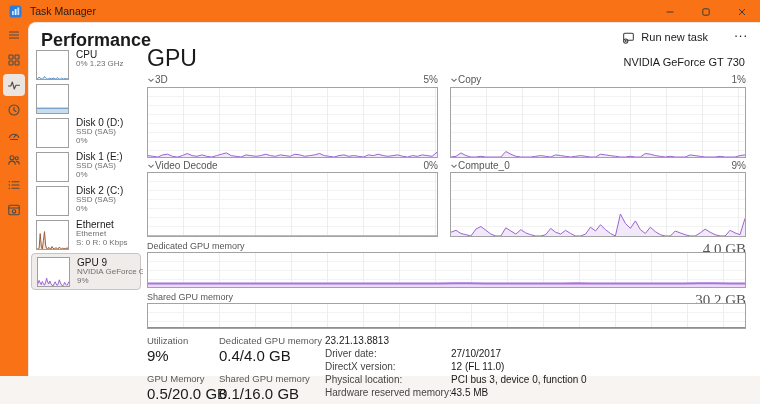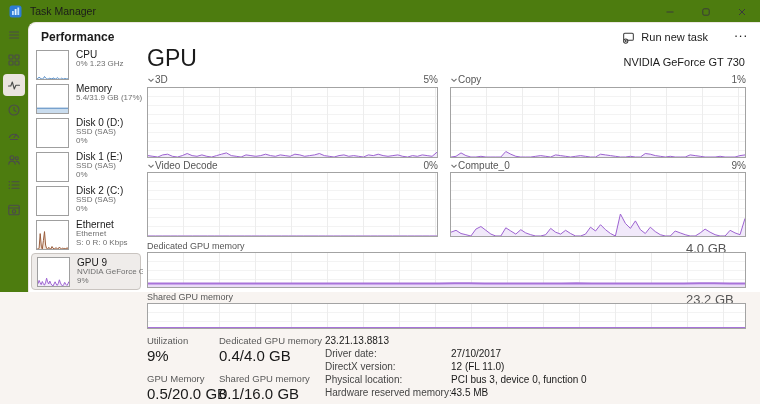--- a/index.html
+++ b/index.html
@@ -1,39 +1,39 @@
 <!DOCTYPE html>
 <html><head>
 <meta charset="utf-8">
 <style>
   * { margin:0; padding:0; box-sizing:border-box; }
   html,body { width:760px; height:404px; overflow:hidden; }
   body { font-family:"Liberation Sans","DejaVu Sans",sans-serif; background:#f8f4f1; color:#1b1b1b; }
-  #app { position:relative; width:760px; height:292px; background:#4d7c0f; }
+  #app { position:relative; width:760px; height:376px; background:#f97316; }
 
   
   .titlebar { position:absolute; left:0; top:0; right:0; height:22px; }
   .app-icon { position:absolute; left:9px; top:5px; width:13px; height:13px; }
   .titlebar-title { position:absolute; left:30px; top:5px; font-size:10.5px; color:#1b1b1b; }
   .win-controls { position:absolute; right:0; top:0; height:24px; display:flex; }
   .win-btn { width:36px; height:24px; display:flex; align-items:center; justify-content:center; }
   .win-btn svg { stroke:#3a3a3a; stroke-width:1; fill:none; }
 
   
   .rail { position:absolute; left:0; top:22px; width:28px; bottom:0; }
   .rail-item { position:absolute; left:3px; width:22px; height:22px; border-radius:4px;
                display:flex; align-items:center; justify-content:center; }
   .rail-item.selected { background:#ebe4e0; }
   .rail-item svg { stroke:#4b4b4b; fill:none; stroke-width:1.1; stroke-linecap:round; stroke-linejoin:round; }
   .rail-accent { position:absolute; left:-3px; top:4px; width:3px; height:14px; border-radius:2px; }
 
   
   .main { position:absolute; left:28px; top:22px; right:0; bottom:0; background:#fff;
           border-top-left-radius:8px; border-top:1px solid #ece7e3; border-left:1px solid #ece7e3; }
-  .main-header-title { position:absolute; left:12px; top:7px; font-size:12px; font-weight:700; }
+  .main-header-title { position:absolute; left:12px; top:7px; font-size:18px; font-weight:700; }
   .run-new-task { position:absolute; right:46px; top:4px; height:20px; display:flex; align-items:center;
                   gap:6px; font-size:11px; color:#1b1b1b; padding:0 6px; border-radius:4px; }
   .run-new-task svg { stroke:#3a3a3a; fill:none; stroke-width:1.1; }
   .more-btn { position:absolute; right:12px; top:2px; font-size:13px; letter-spacing:1px; color:#1b1b1b; }
 
   
   .perf-list { position:absolute; left:4px; top:26px; width:108px; }
   .perf-item { position:relative; height:34px; padding-left:3px; }
   .perf-item.selected { background:#efecea; border:1px solid #c9c4c0; border-radius:4px;
                         margin-left:-2px; padding-left:5px; width:110px; height:37px; }
@@ -45,21 +45,21 @@
   .perf-name { font-size:10px; font-weight:400; color:#1a1a1a; white-space:nowrap; }
   .perf-sub { font-size:8px; color:#6f6f6f; white-space:nowrap; overflow:hidden; max-width:66px; }
 
   
   .gpu-title { position:absolute; left:118px; top:22px; font-size:23px; font-weight:300; color:#1a1a1a; }
   .gpu-device { position:absolute; right:15px; top:33px; font-size:11px; color:#1a1a1a; }
 
   .chart-label { position:absolute; font-size:10px; color:#565656; display:flex; align-items:center; gap:0; }
   .chart-val { position:absolute; font-size:10px; color:#565656; text-align:right; width:60px; }
   .mem-label { position:absolute; font-size:9px; color:#565656; }
-  .mem-val { position:absolute; font-size:13px; color:#565656; width:60px; }
+  .mem-val { position:absolute; font-size:15px; color:#565656; text-align:right; width:60px;font-family:Liberation Serif, serif; }
 
   .chart { position:absolute; background:#fff; border:1px solid #a3a3a3;
     background-image:
       repeating-linear-gradient(to right, transparent 0, transparent 35px, #ededed 35px, #ededed 36px),
       repeating-linear-gradient(to bottom, transparent 0, transparent 8px, #f3f3f3 8px, #f3f3f3 9px); }
   .chart .plot { position:absolute; left:0; bottom:0; right:0; top:0; }
   .chevron-svg { stroke:#6b6b6b; fill:none; stroke-width:1.1; }
 
   
   .stat-label { position:absolute; font-size:9.5px; color:#595959; white-space:nowrap; }
@@ -185,24 +185,20 @@
         </div>
       </div>
 
       <div class="perf-item">
         <div class="thumb">
             <div class="spark"><svg width="31" height="28" viewBox="0 0 31 28" preserveAspectRatio="none">
                 <path d="M0.0 23.2 L31.0 23.2 L31 28 L0 28 Z" fill="#c9dcee" stroke="none"></path>
                 <path d="M0.0 23.2 L31.0 23.2" fill="none" stroke="#4f84bd" stroke-width="1"></path>
               </svg></div>
           </div>
-        <div class="perf-text">
-          <div class="perf-name">Memory</div>
-          <div class="perf-sub">5.4/31.9 GB (17%)</div>
-        </div>
       </div>
 
       <div class="perf-item">
         <div class="thumb"></div>
         <div class="perf-text">
           <div class="perf-name">Disk 0 (D:)</div>
           <div class="perf-sub">SSD (SAS)</div>
           <div class="perf-sub">0%</div>
         </div>
       </div>
@@ -317,21 +313,21 @@
     <div class="mem-label" style="left:118px; top:218px">Dedicated GPU memory</div>
     <div class="mem-val" style="left:657px; top:218px">4.0 GB</div>
     <div class="chart" style="left:118px; top:229px; width:599px; height:36px">
       <div class="plot"><svg width="597" height="34" viewBox="0 0 597 34" preserveAspectRatio="none">
             <path d="M0.0 30.6 L15.3 30.6 L30.6 30.6 L45.9 30.6 L61.2 30.6 L76.5 30.6 L91.8 30.6 L107.2 30.6 L122.5 30.6 L137.8 30.6 L153.1 30.6 L168.4 30.6 L183.7 30.6 L199.0 30.6 L214.3 30.6 L229.6 30.6 L244.9 30.6 L260.2 30.6 L275.5 30.6 L290.8 30.6 L306.2 30.3 L321.5 30.3 L336.8 30.6 L352.1 30.6 L367.4 30.6 L382.7 30.6 L398.0 30.6 L413.3 30.6 L428.6 30.3 L443.9 30.6 L459.2 30.6 L474.5 30.6 L489.8 30.6 L505.2 30.6 L520.5 30.6 L535.8 30.6 L551.1 30.3 L566.4 30.3 L581.7 30.6 L597.0 30.6 L597 34 L0 34 Z" fill="#eadcf8" stroke="none"></path>
             <path d="M0.0 30.6 L15.3 30.6 L30.6 30.6 L45.9 30.6 L61.2 30.6 L76.5 30.6 L91.8 30.6 L107.2 30.6 L122.5 30.6 L137.8 30.6 L153.1 30.6 L168.4 30.6 L183.7 30.6 L199.0 30.6 L214.3 30.6 L229.6 30.6 L244.9 30.6 L260.2 30.6 L275.5 30.6 L290.8 30.6 L306.2 30.3 L321.5 30.3 L336.8 30.6 L352.1 30.6 L367.4 30.6 L382.7 30.6 L398.0 30.6 L413.3 30.6 L428.6 30.3 L443.9 30.6 L459.2 30.6 L474.5 30.6 L489.8 30.6 L505.2 30.6 L520.5 30.6 L535.8 30.6 L551.1 30.3 L566.4 30.3 L581.7 30.6 L597.0 30.6" fill="none" stroke="#a873da" stroke-width="2"></path>
           </svg></div>
     </div>
 
     <div class="mem-label" style="left:118px; top:269px">Shared GPU memory</div>
-    <div class="mem-val" style="left:657px; top:269px">23.2 GB</div>
+    <div class="mem-val" style="left:657px; top:269px">30.2 GB</div>
     <div class="chart" style="left:118px; top:280px; width:599px; height:26px">
       <div class="plot"><svg width="597" height="24" viewBox="0 0 597 24" preserveAspectRatio="none">
             <path d="M0.0 23.7 L597.0 23.7 L597 24 L0 24 Z" fill="#eadcf8" stroke="none"></path>
             <path d="M0.0 23.7 L597.0 23.7" fill="none" stroke="#a873da" stroke-width="1.5"></path>
           </svg></div>
     </div>
 
     <div class="stat-label" style="left:118px; top:312px">Utilization</div>
     <div class="stat-value" style="left:118px; top:324px">9%</div>
     <div class="stat-label" style="left:118px; top:350px">GPU Memory</div>

